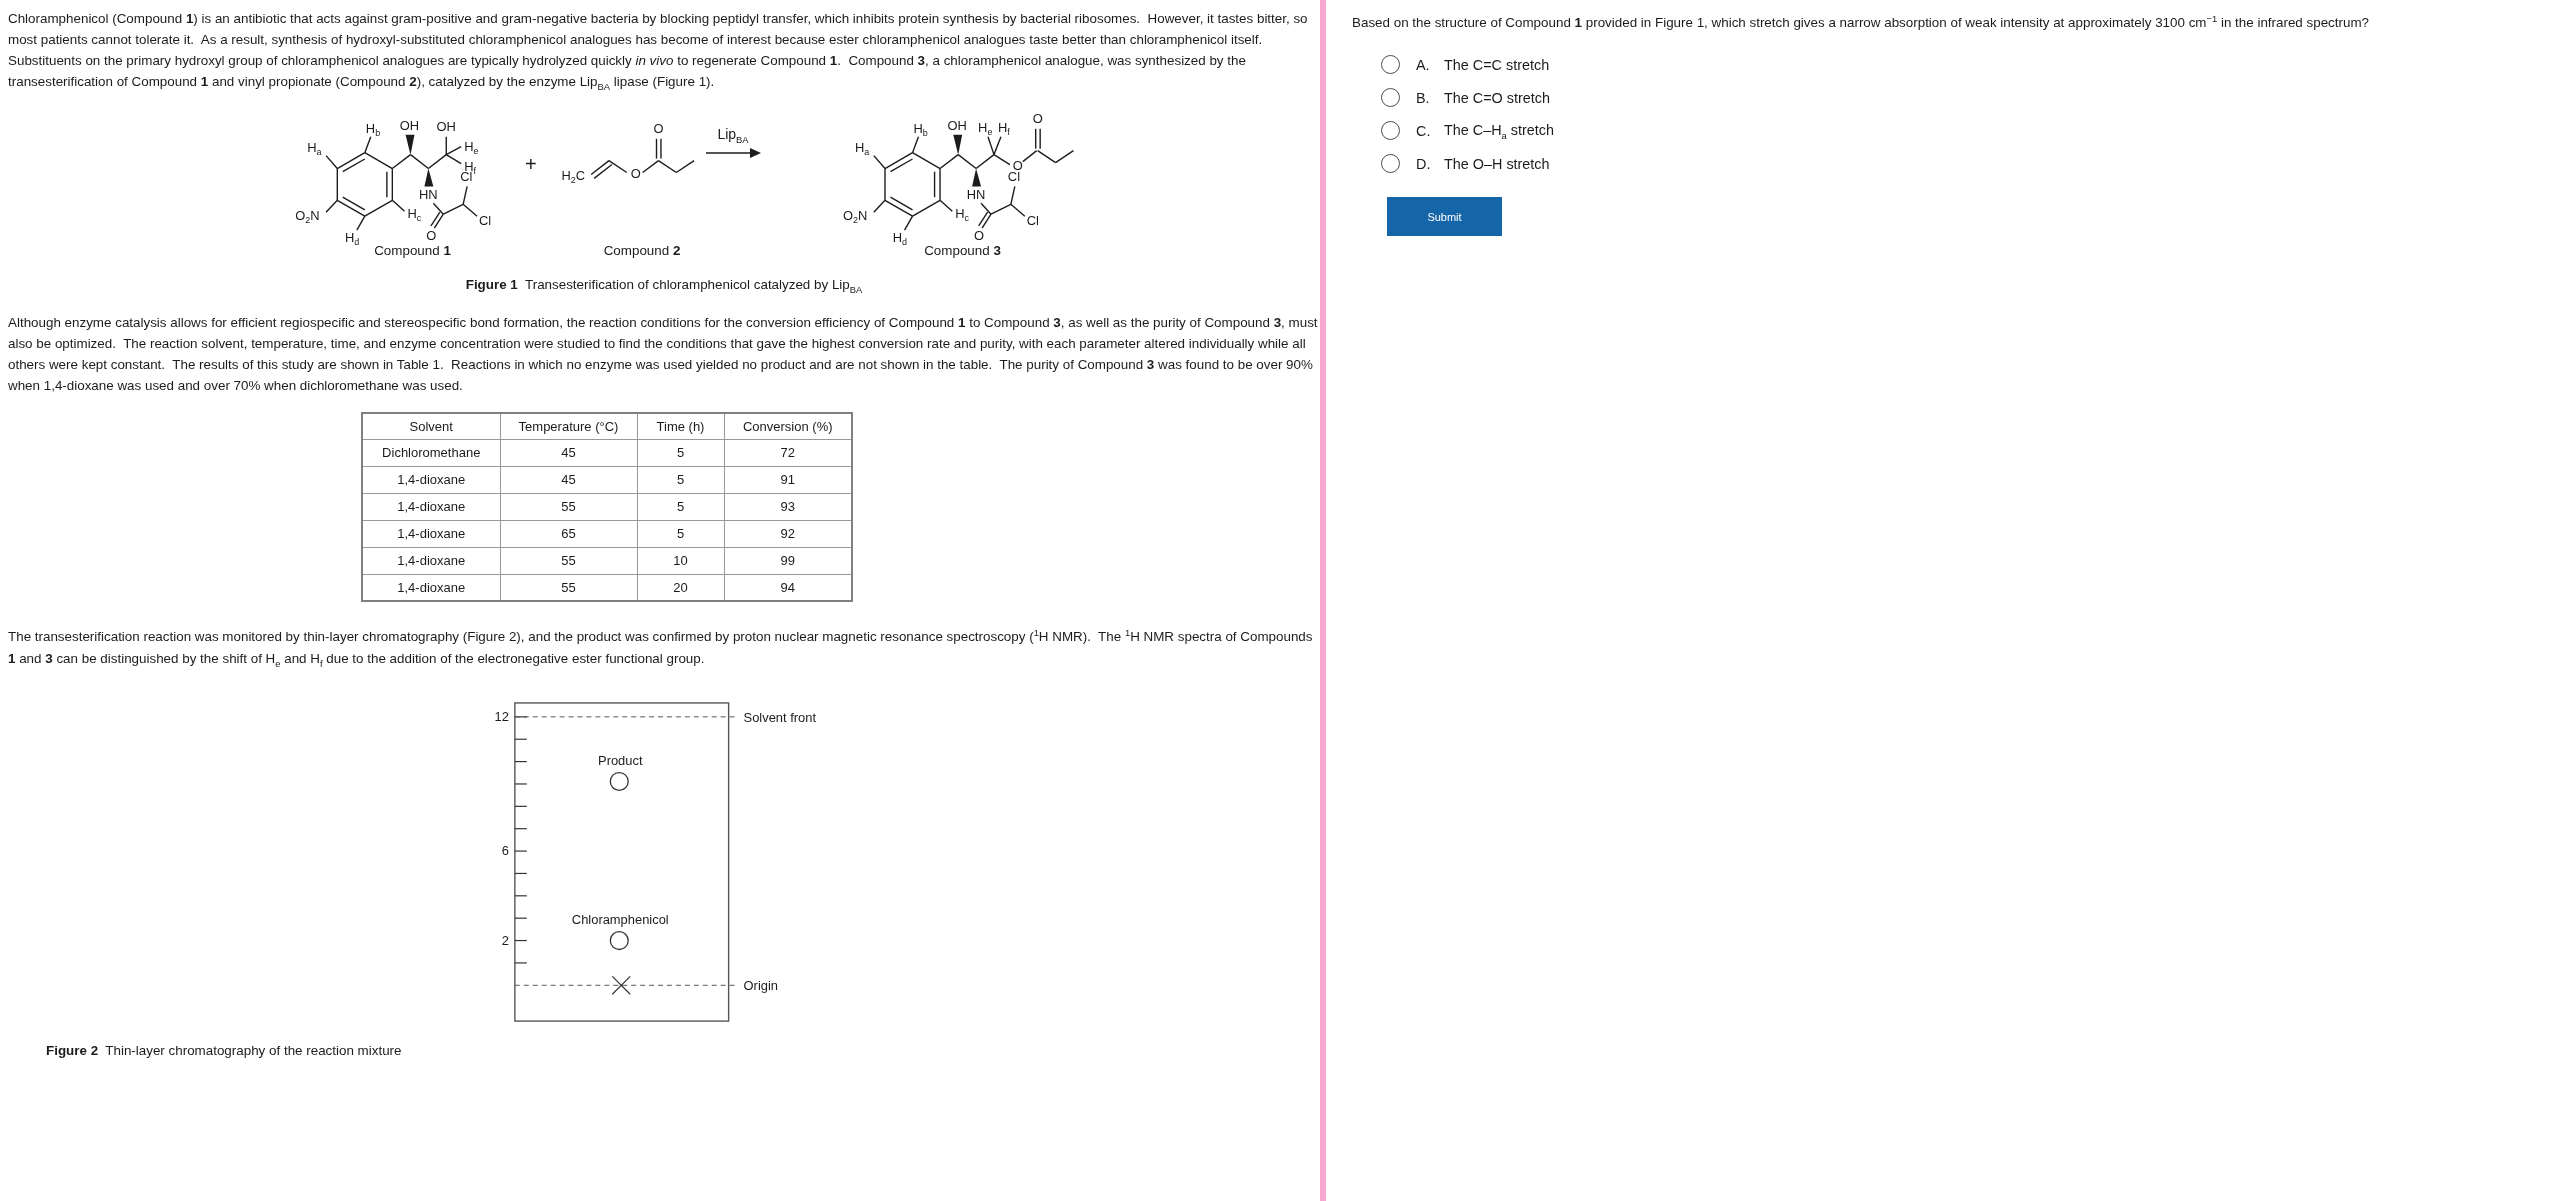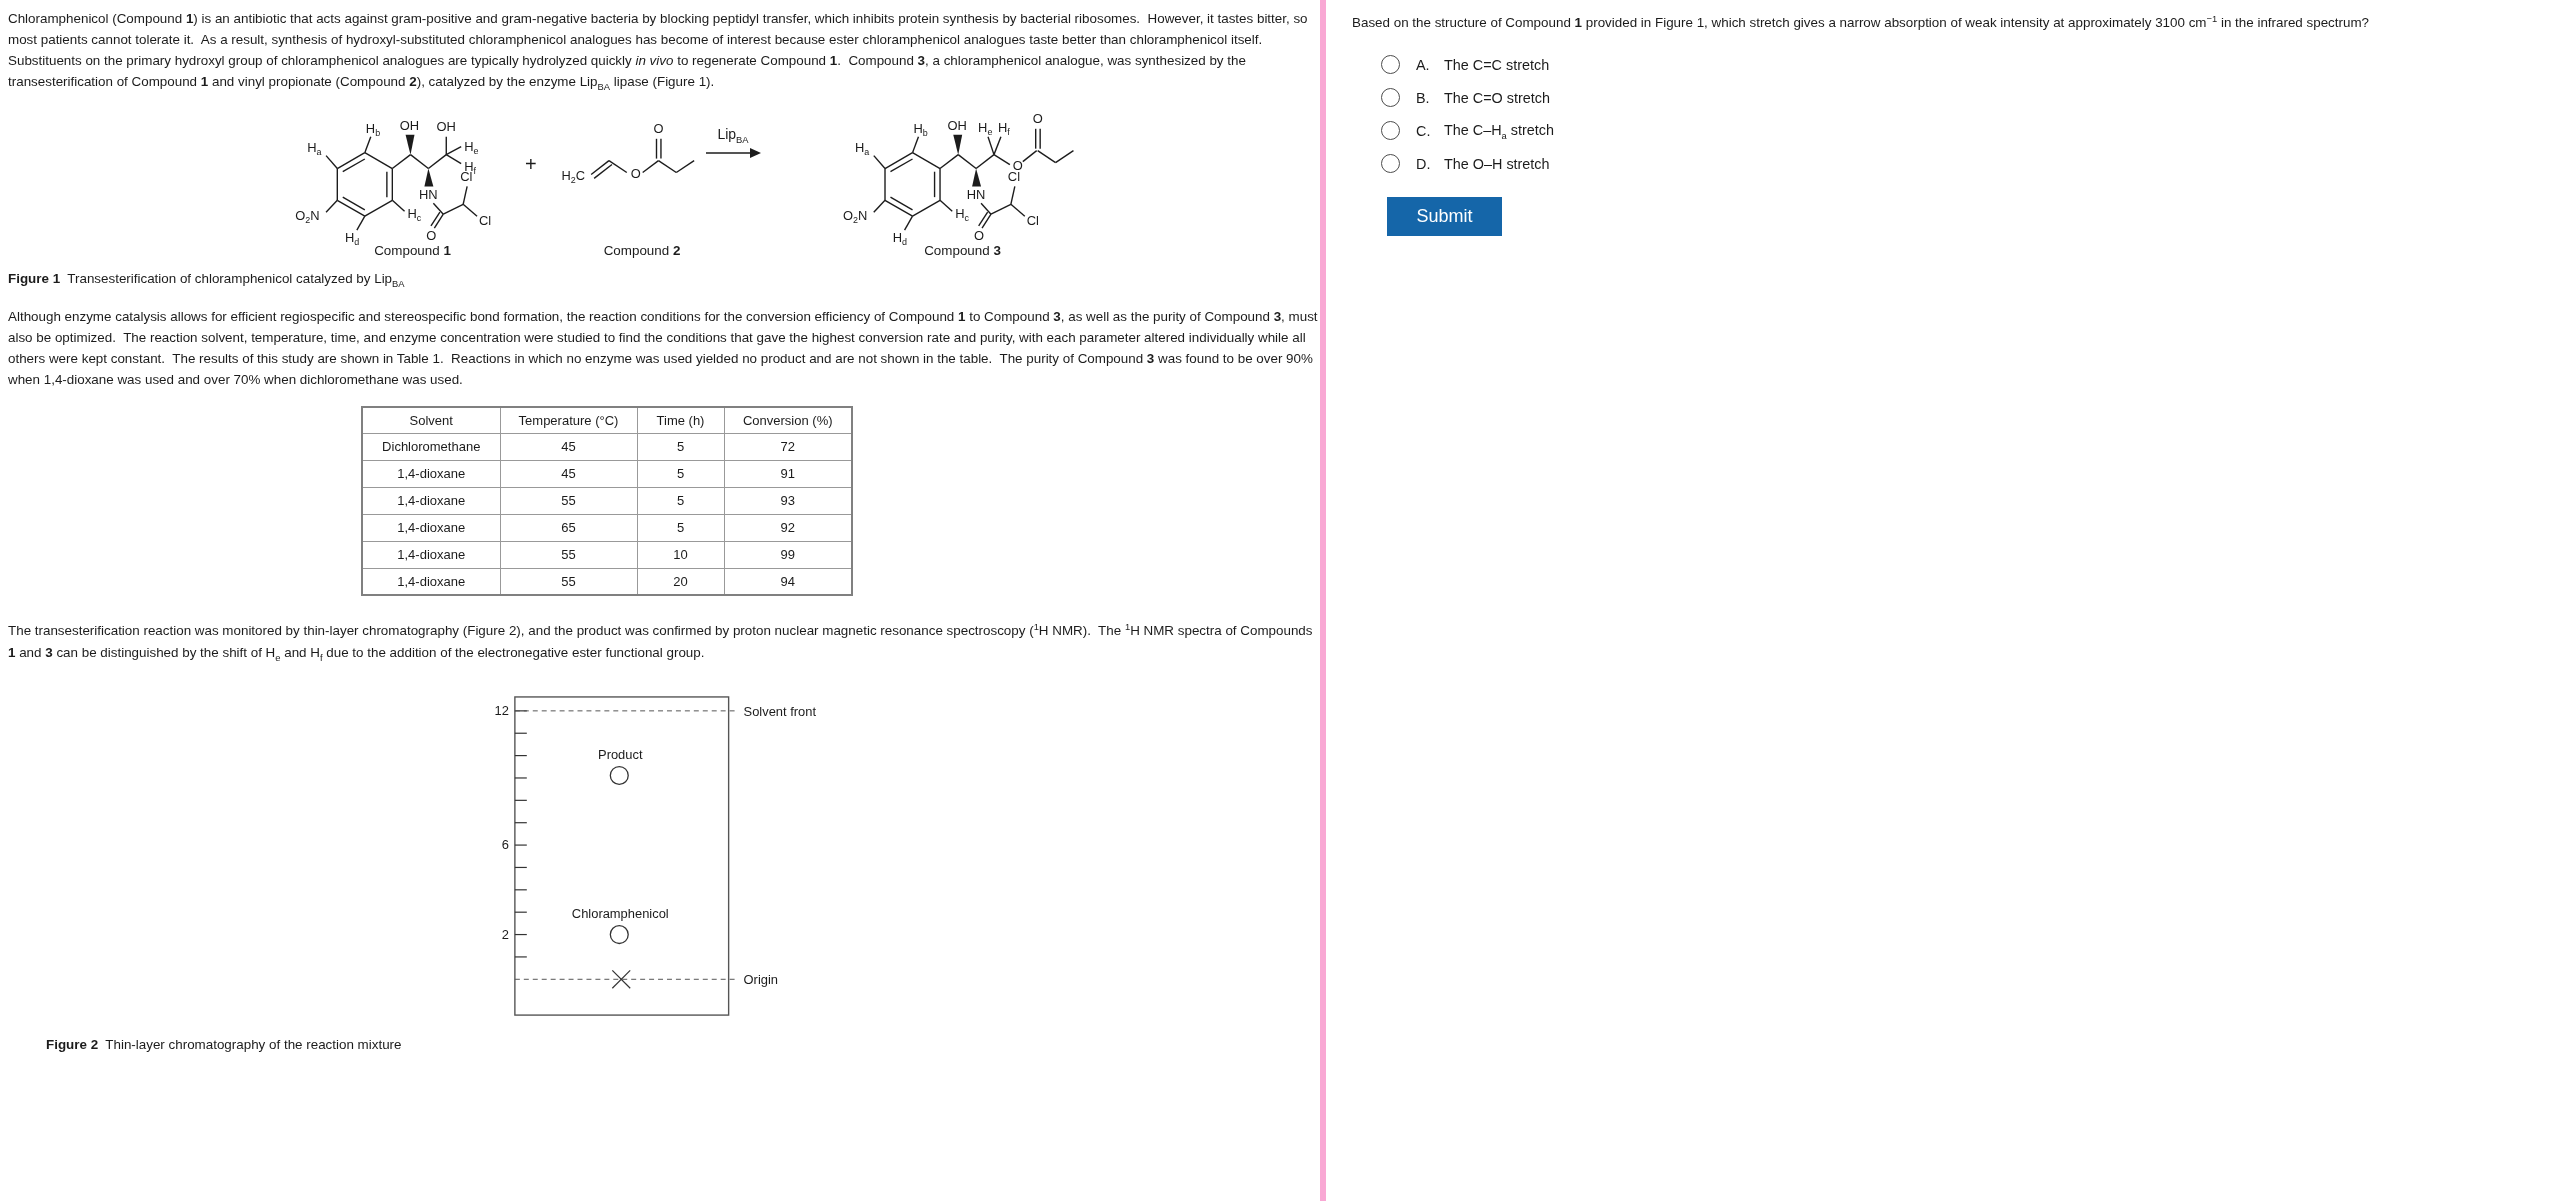--- a/index.html
+++ b/index.html
@@ -43,24 +43,24 @@
 
   .attribution { font-size:9.4px; color:#333; margin-top:14px; }
 
   
   .question { font-size:13.4px; line-height:20px; }
   .options { margin:22px 0 0 29px; }
   .option-row { display:flex; align-items:center; margin-bottom:14px; cursor:pointer; }
   .radio { width:19px; height:19px; border:1.5px solid #4d4d4d; border-radius:50%; background:#fff; flex:none; }
   .opt-letter { margin-left:16px; font-size:14.4px; width:20px; }
   .opt-text { margin-left:8px; font-size:14.4px; }
-  .submit { display:block; margin:24px 0 0 35px; width:115px; height:39px; background:#1566a9; color:#fff; border:none; font-family:"Liberation Sans",sans-serif; font-size:18px; cursor:pointer; }
+  .submit { display:block; margin:24px 0 0 35px; width:115px; height:39px; background:#1566a9; color:#fff; border:none; font-family:"Liberation Sans",sans-serif; font-size:11px; cursor:pointer; }
 
   .mt14 { margin-top:14px; } .mt16 { margin-top:16px; } .mt20 { margin-top:20px; }
-  .mt2 { margin-top:2px; } .mt6 { margin-top:6px;padding-left:38px; }
+  .mt2 { margin-top:8px;text-align:center; } .mt6 { margin-top:6px;padding-left:38px; }
 </style>
 </head>
 <body>
 
 <div class="page">
 
   <div class="left-panel">
 
     <p class="body-text">Chloramphenicol (Compound <b>1</b>) is an antibiotic that acts against gram-positive and gram-negative bacteria by blocking peptidyl transfer, which inhibits protein synthesis by bacterial ribosomes.&nbsp; However, it tastes bitter, so most patients cannot tolerate it.&nbsp; As a result, synthesis of hydroxyl-substituted chloramphenicol analogues has become of interest because ester chloramphenicol analogues taste better than chloramphenicol itself.&nbsp; Substituents on the primary hydroxyl group of chloramphenicol analogues are typically hydrolyzed quickly <i>in vivo</i> to regenerate Compound <b>1</b>.&nbsp; Compound <b>3</b>, a chloramphenicol analogue, was synthesized by the transesterification of Compound <b>1</b> and vinyl propionate (Compound <b>2</b>), catalyzed by the enzyme Lip<sub>BA</sub> lipase (Figure 1).</p>
 

